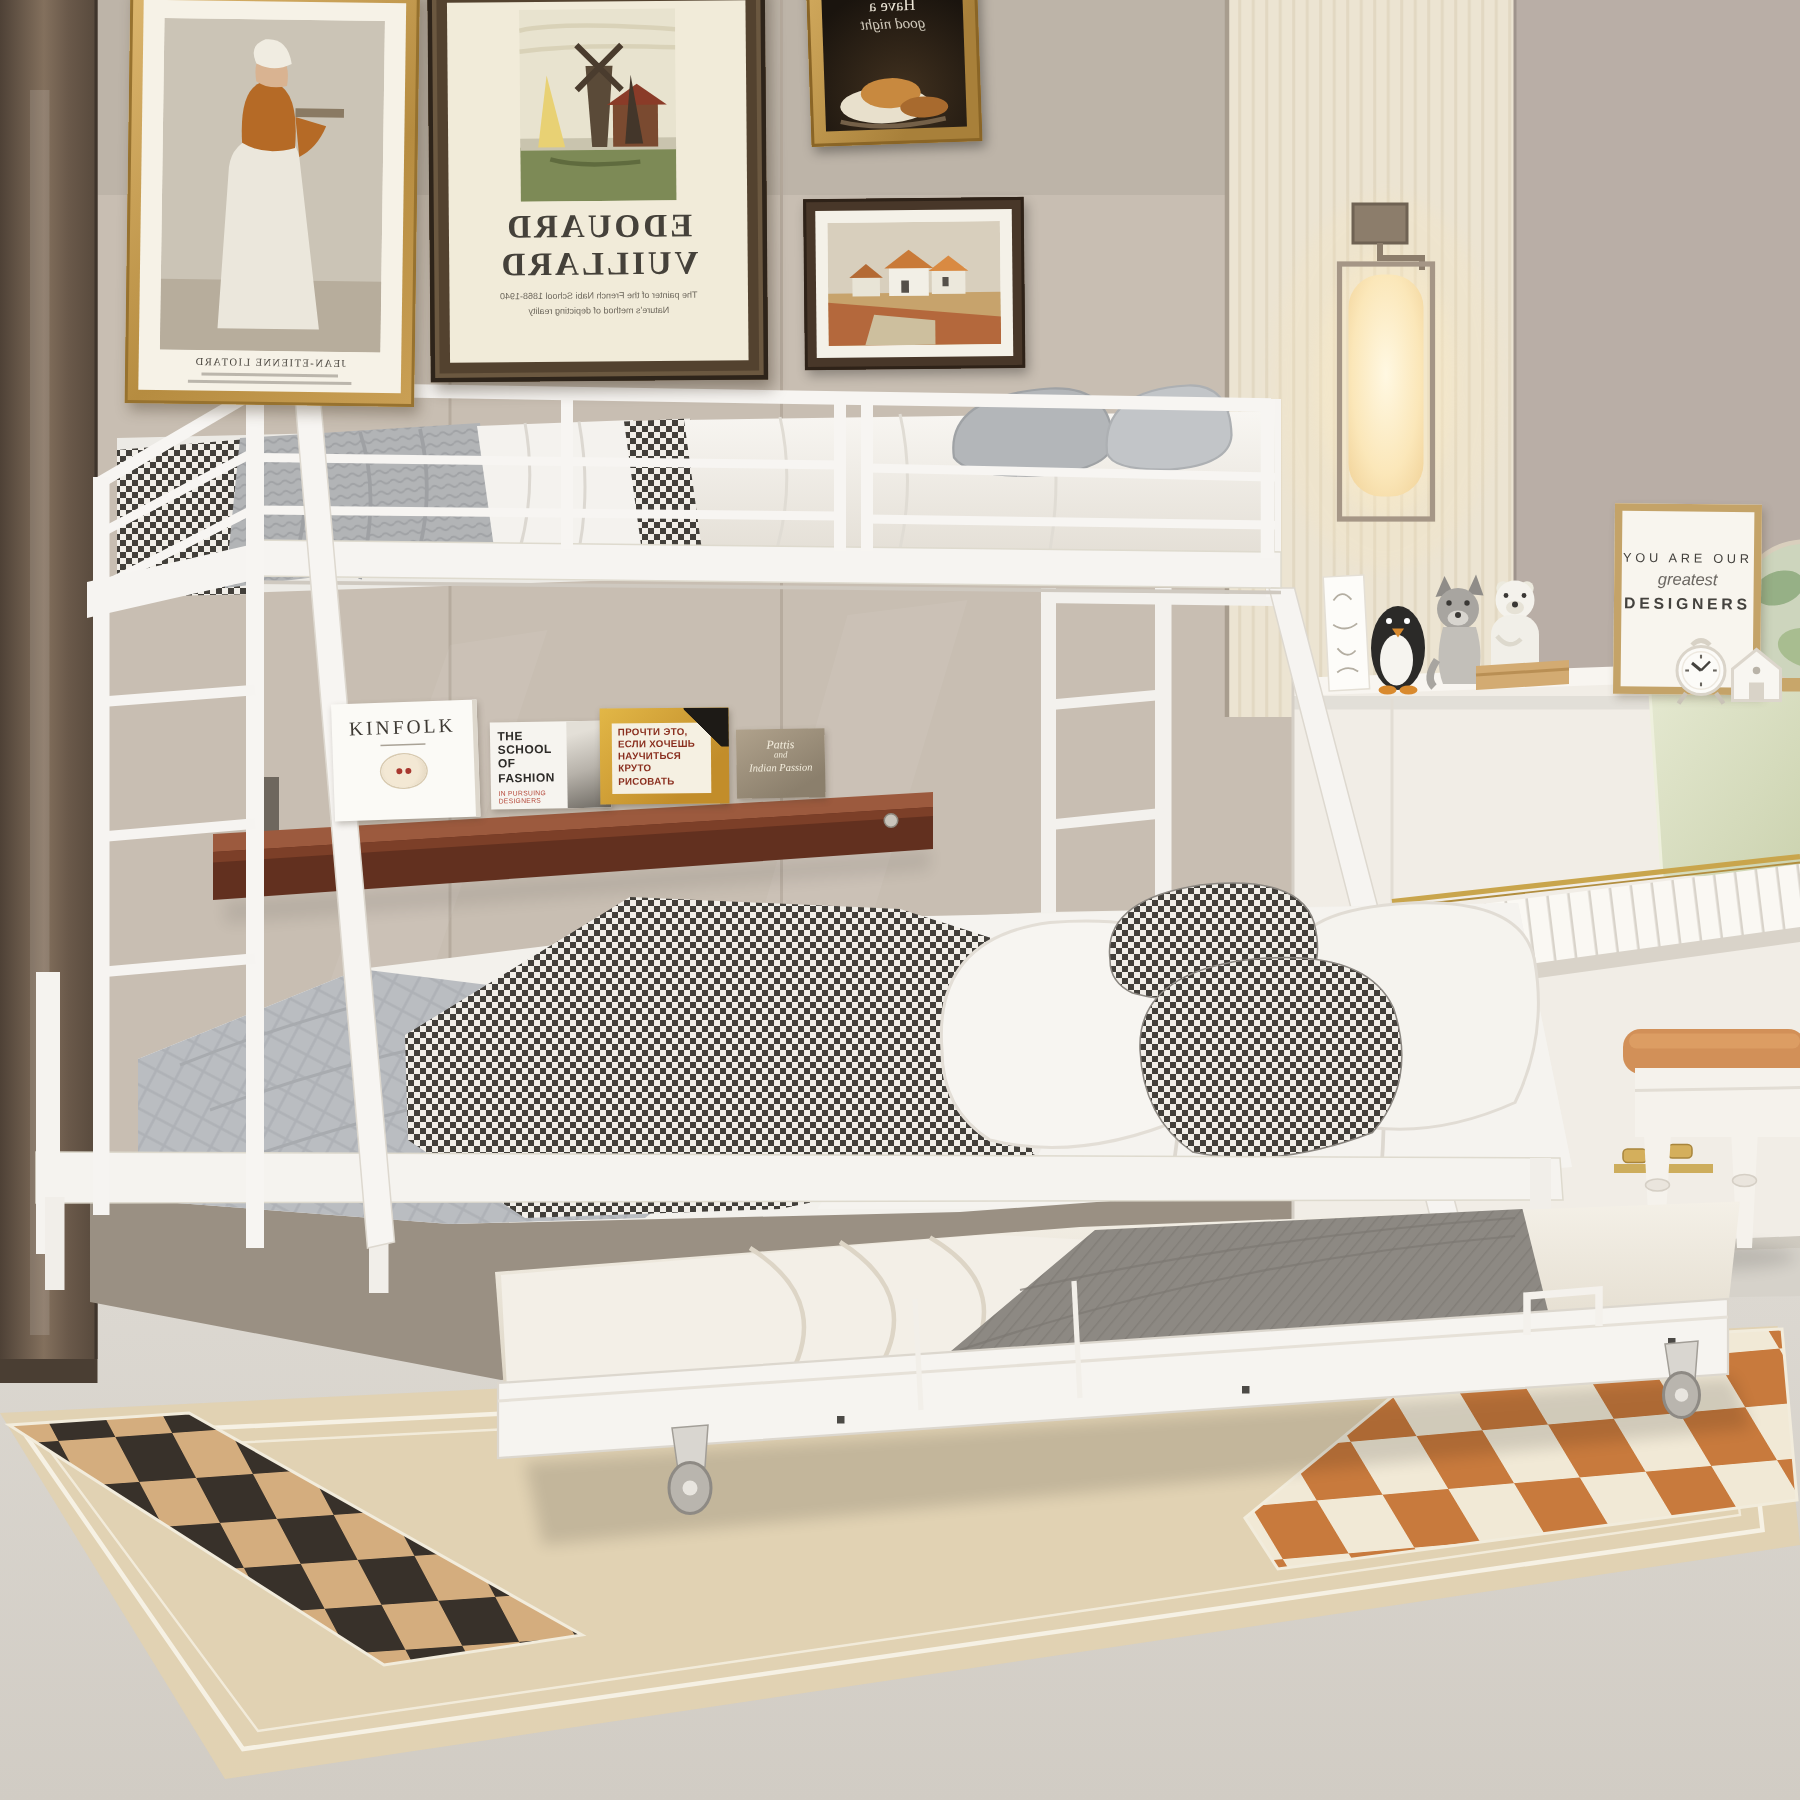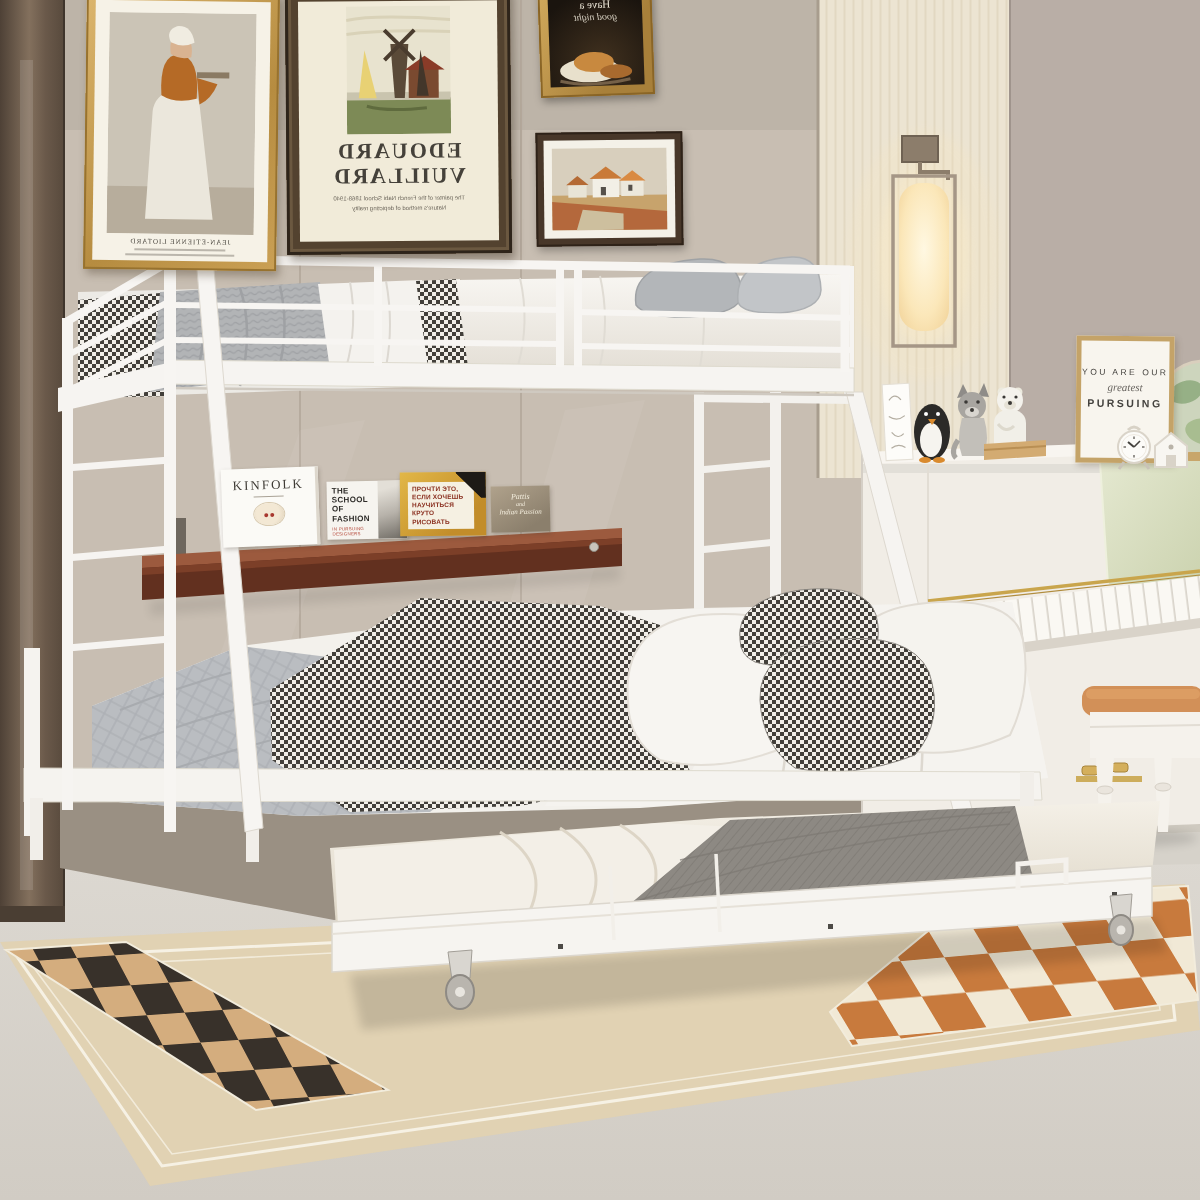--- a/index.html
+++ b/index.html
@@ -70,21 +70,21 @@
     text-align:center;color:#f3eddd;font-family:"Liberation Serif",serif;font-style:italic;}
   .bk4 .s1{font-size:8px;margin-top:6px;}
   .bk4 .s2{font-size:6px;line-height:1.2;}
   .bk4 .s3{font-size:7px;}
 
   
   .sign{left:1076px;top:336px;width:98px;height:127px;box-sizing:border-box;
     border:5px solid #c4a368;background:#f8f5ee;transform:rotate(.6deg);
     box-shadow:2px 3px 6px rgba(90,75,55,.3);text-align:center;color:#44423e;}
   .sg1{font-size:8.5px;font-weight:400;letter-spacing:2.5px;margin-top:26px;}
-  .sg2{font-family:Liberation Serif, serif;font-style:italic;font-size:11px;color:#6b6762;margin-top:4px;}
+  .sg2{font-family:Liberation Sans, sans-serif;font-style:italic;font-size:11px;color:#6b6762;margin-top:4px;}
   .sg3{font-size:10.5px;font-weight:700;letter-spacing:2.5px;margin-top:4px;}
 </style>
 </head>
 <body>
 
 <div id="stage">
 
 <svg class="abs" style="left:0;top:0" width="1200" height="1200" viewBox="0 0 1200 1200">
 <defs>
   <pattern id="ht" width="8" height="8" patternUnits="userSpaceOnUse">
@@ -509,21 +509,21 @@
 
 <div class="abs book bk4">
   <div class="s1">Pattis</div>
   <div class="s2">and</div>
   <div class="s3">Indian Passion</div>
 </div>
 
 <div class="abs sign">
   <div class="sg1">YOU ARE OUR</div>
   <div class="sg2">greatest</div>
-  <div class="sg3">PURSUING</div>
+  <div class="sg3">DESIGNERS</div>
 </div>
 
 <svg class="abs" style="left:1110px;top:424px" width="48" height="46" viewBox="0 0 48 46">
   <path d="M18,6 Q24,0 30,6" stroke="#d8d2c6" stroke-width="3" fill="none"></path>
   <line x1="14" y1="38" x2="9" y2="45" stroke="#c9c3b7" stroke-width="3"></line>
   <line x1="34" y1="38" x2="39" y2="45" stroke="#c9c3b7" stroke-width="3"></line>
   <circle cx="24" cy="23" r="16" fill="#fcfbf8" stroke="#dad4c9" stroke-width="2"></circle>
   <circle cx="24" cy="23" r="12.5" fill="none" stroke="#eee9e0" stroke-width="1"></circle>
   <g stroke="#6a6660" stroke-width="1.4">
     <line x1="24" y1="12.5" x2="24" y2="15"></line>

